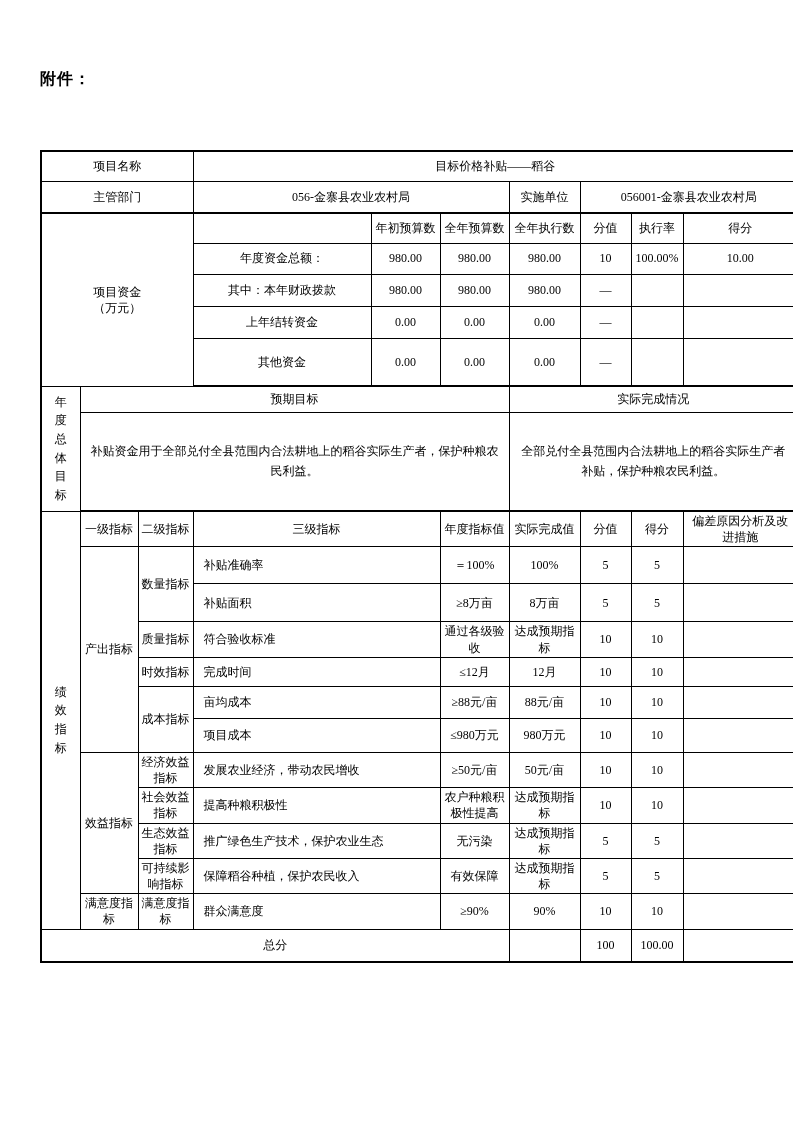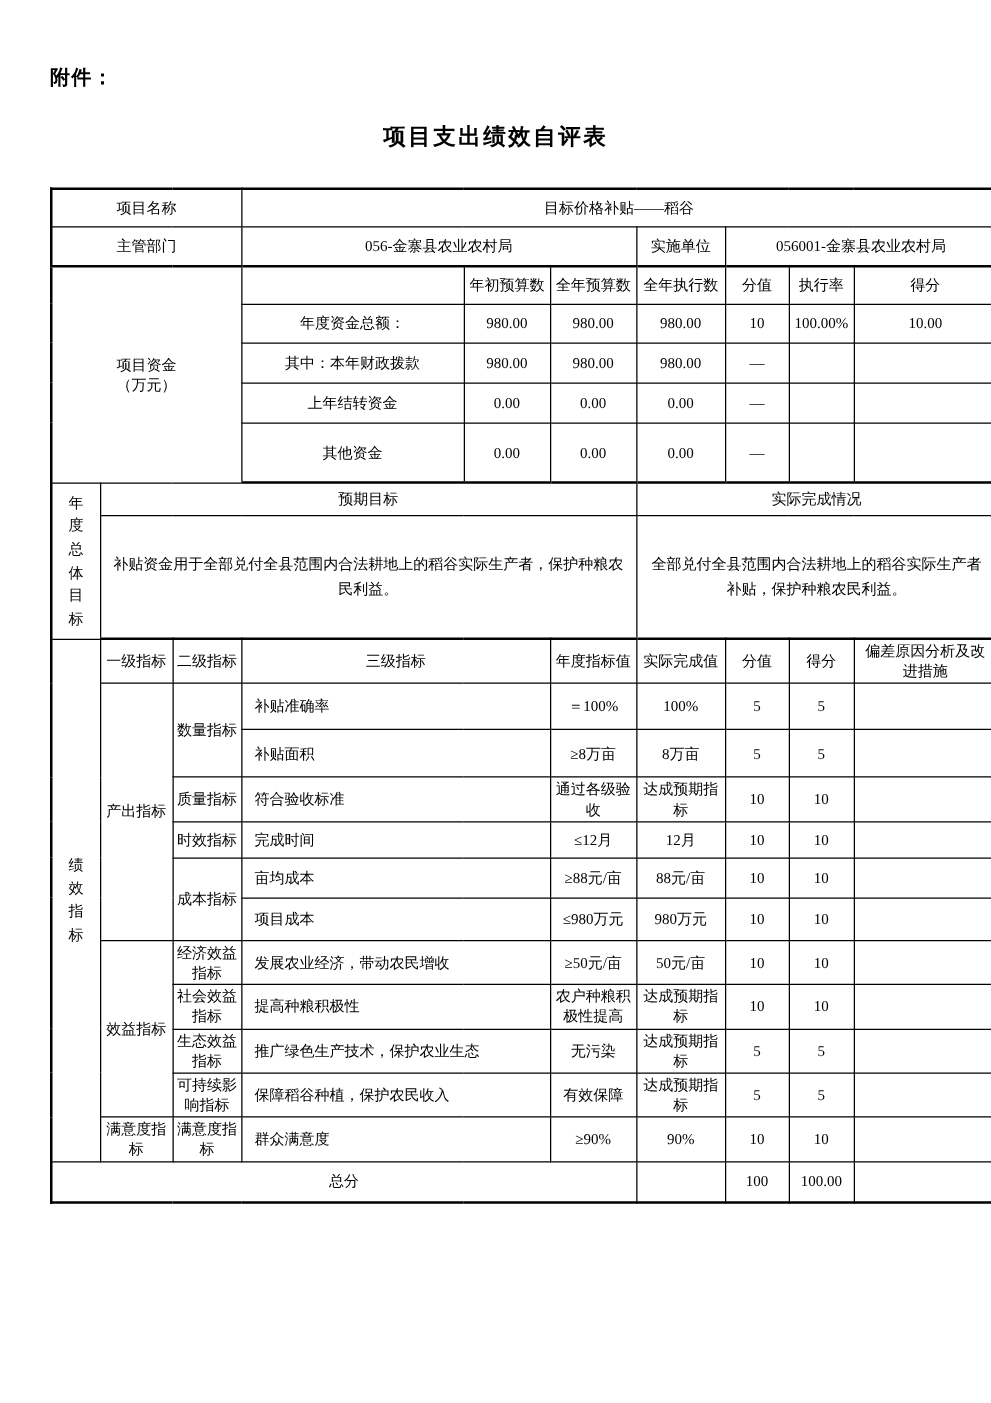--- a/index.html
+++ b/index.html
@@ -5,21 +5,21 @@
   html,body{margin:0;padding:0;background:#ffffff;}
   .page{
     position:relative;
     width:793px;height:1122px;
     background:#ffffff;
     font-family:"Liberation Serif","DejaVu Serif",serif;
     color:#000;
     overflow:hidden;
   }
   .attachment{
-    position:absolute;left:40px;top:52px;
+    position:absolute;left:40px;top:69px;
     font-size:16px;font-weight:bold;letter-spacing:1px;
   }
   .doc-title{
     position:absolute;left:0;top:97px;width:100%;
     text-align:center;font-size:18px;font-weight:bold;letter-spacing:2px;
   }
   .doc-subtitle{
     position:absolute;left:0;top:123px;width:100%;
     text-align:center;font-size:11px;
   }
@@ -43,21 +43,20 @@
   .bold{font-weight:normal;}
   .vert{display:inline-block;width:1em;line-height:1.55;word-break:break-all;text-align:right;}
   .para{line-height:1.7;padding:18px 6px;}
 </style>
 </head>
 <body>
 
 <div class="page">
 
   <div class="attachment">附件：</div>
-  <div class="doc-title">项目支出绩效自评表</div>
 
   <table class="main">
     <colgroup>
       <col style="width:39px">
         <col style="width:58px">
         <col style="width:55px">
       <col style="width:178px">
         <col style="width:69px">
         <col style="width:69px">
       <col style="width:71px">

